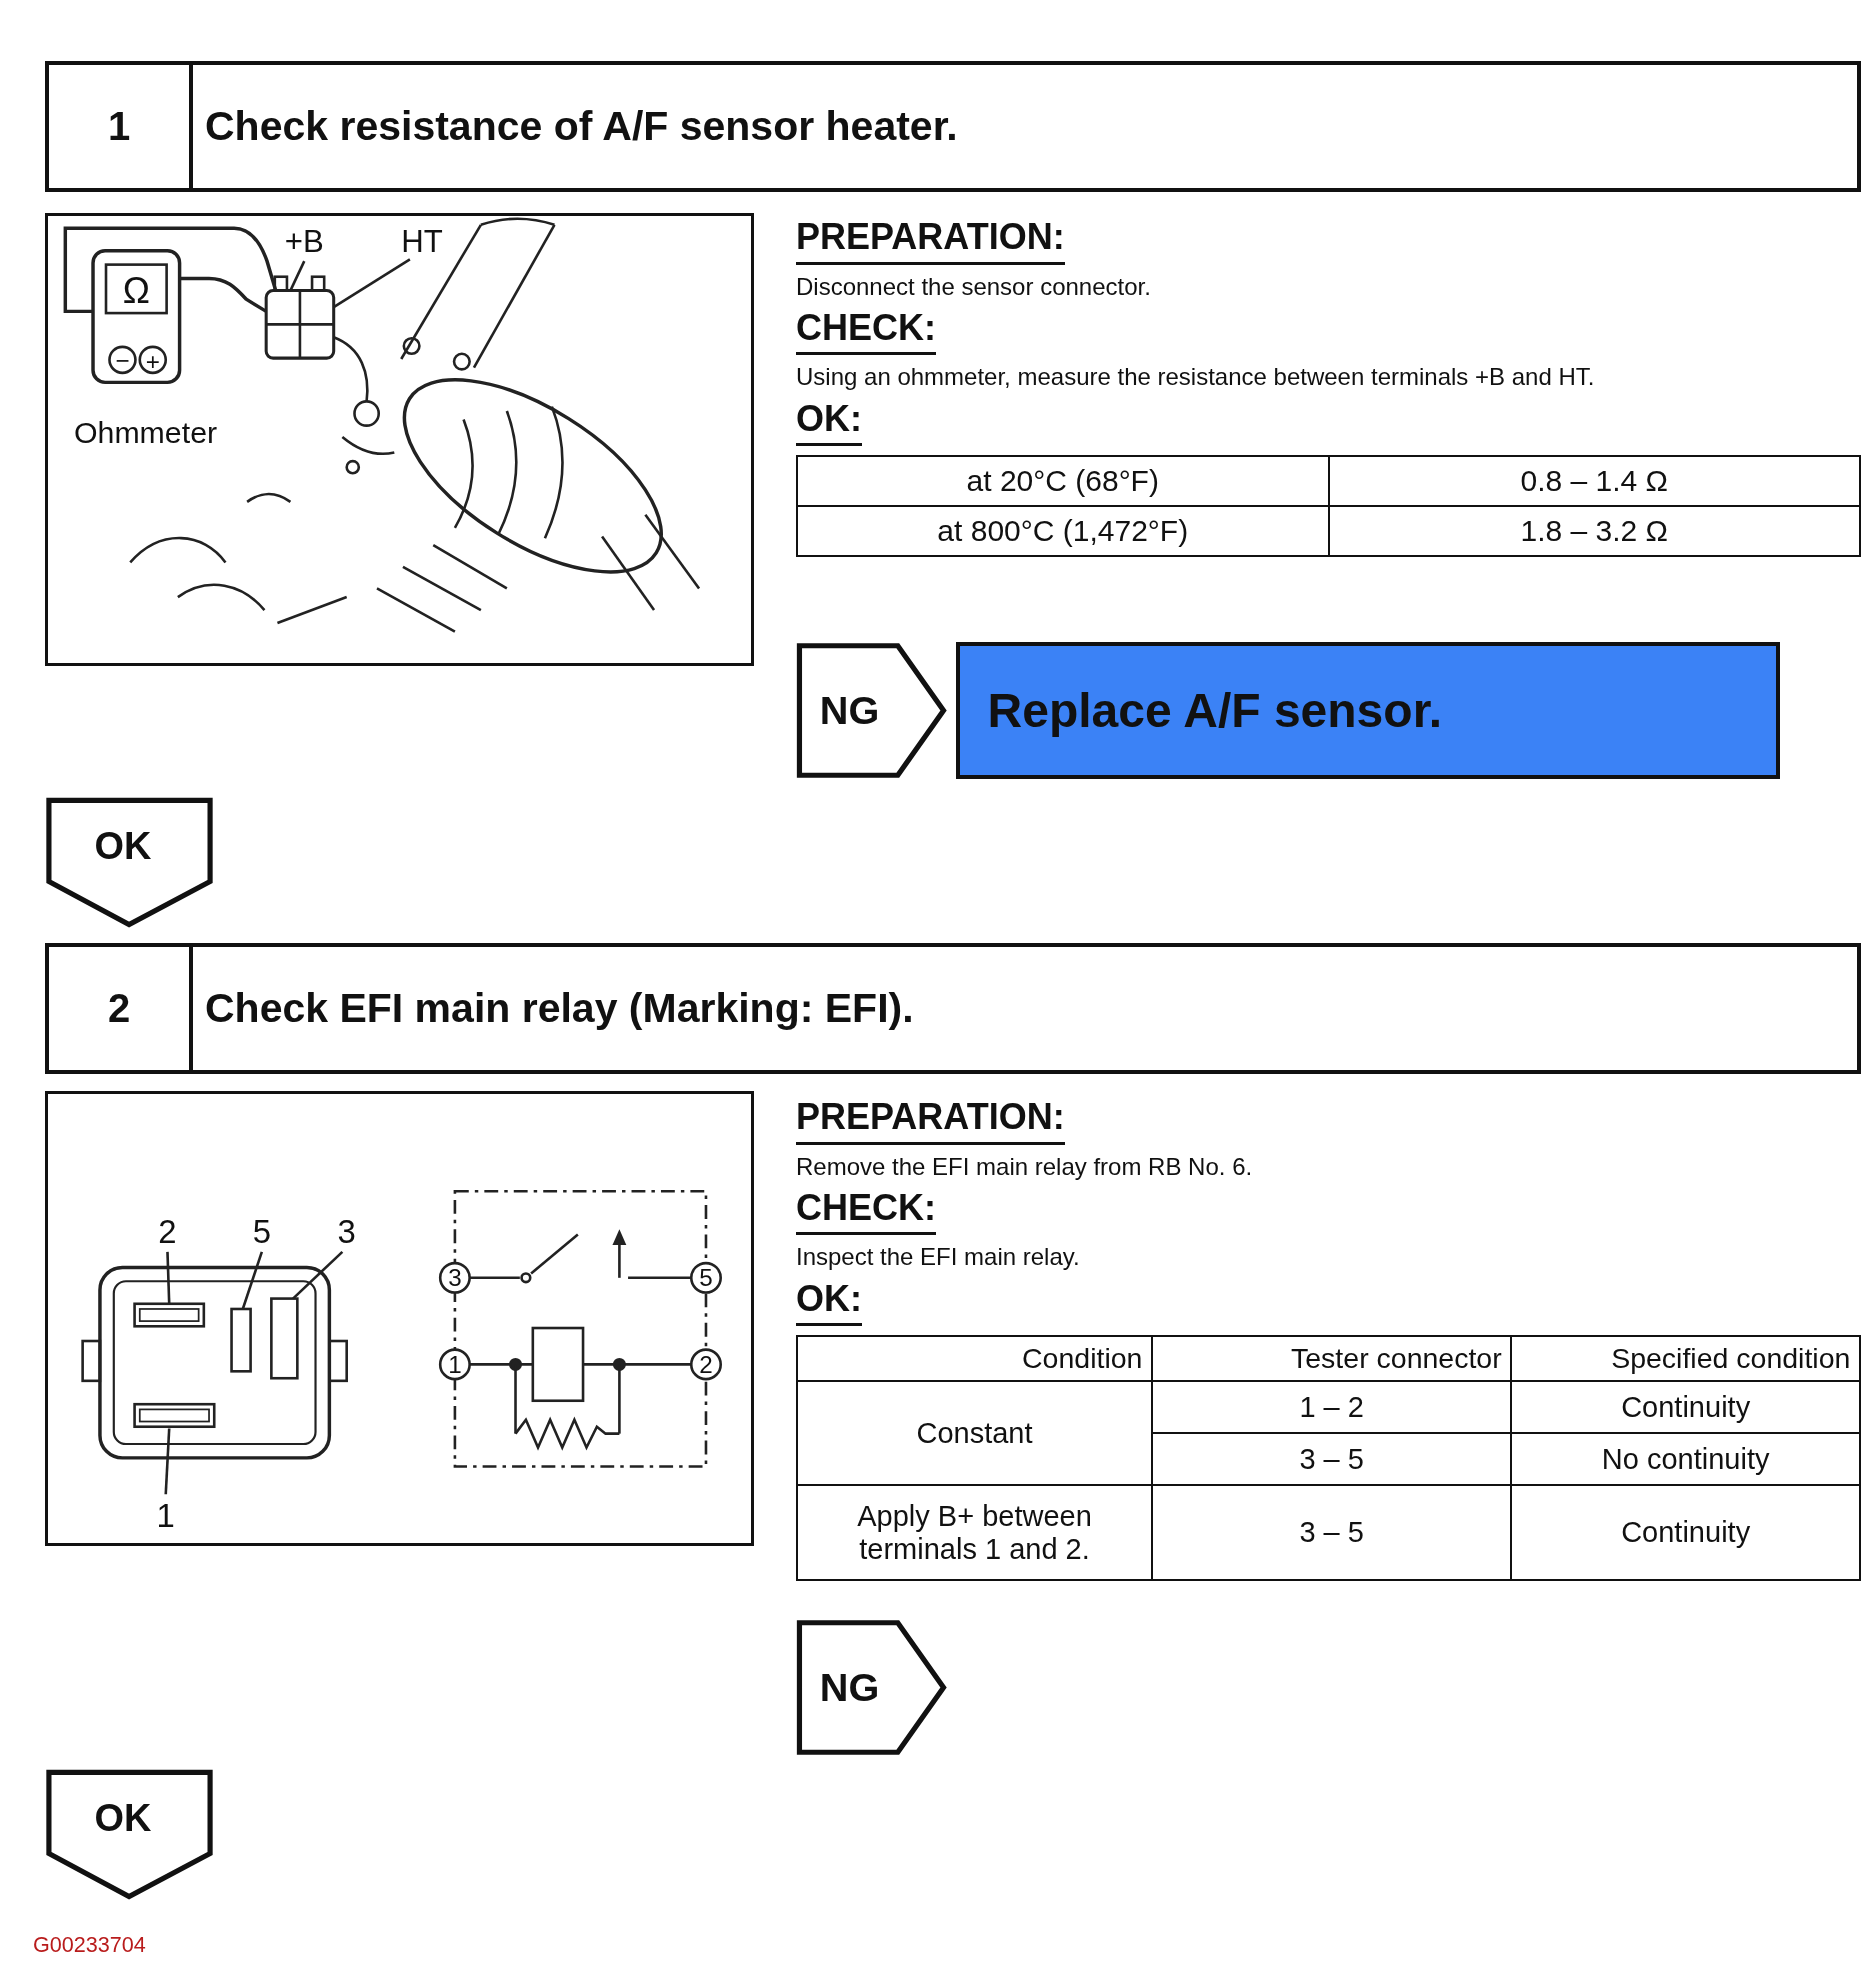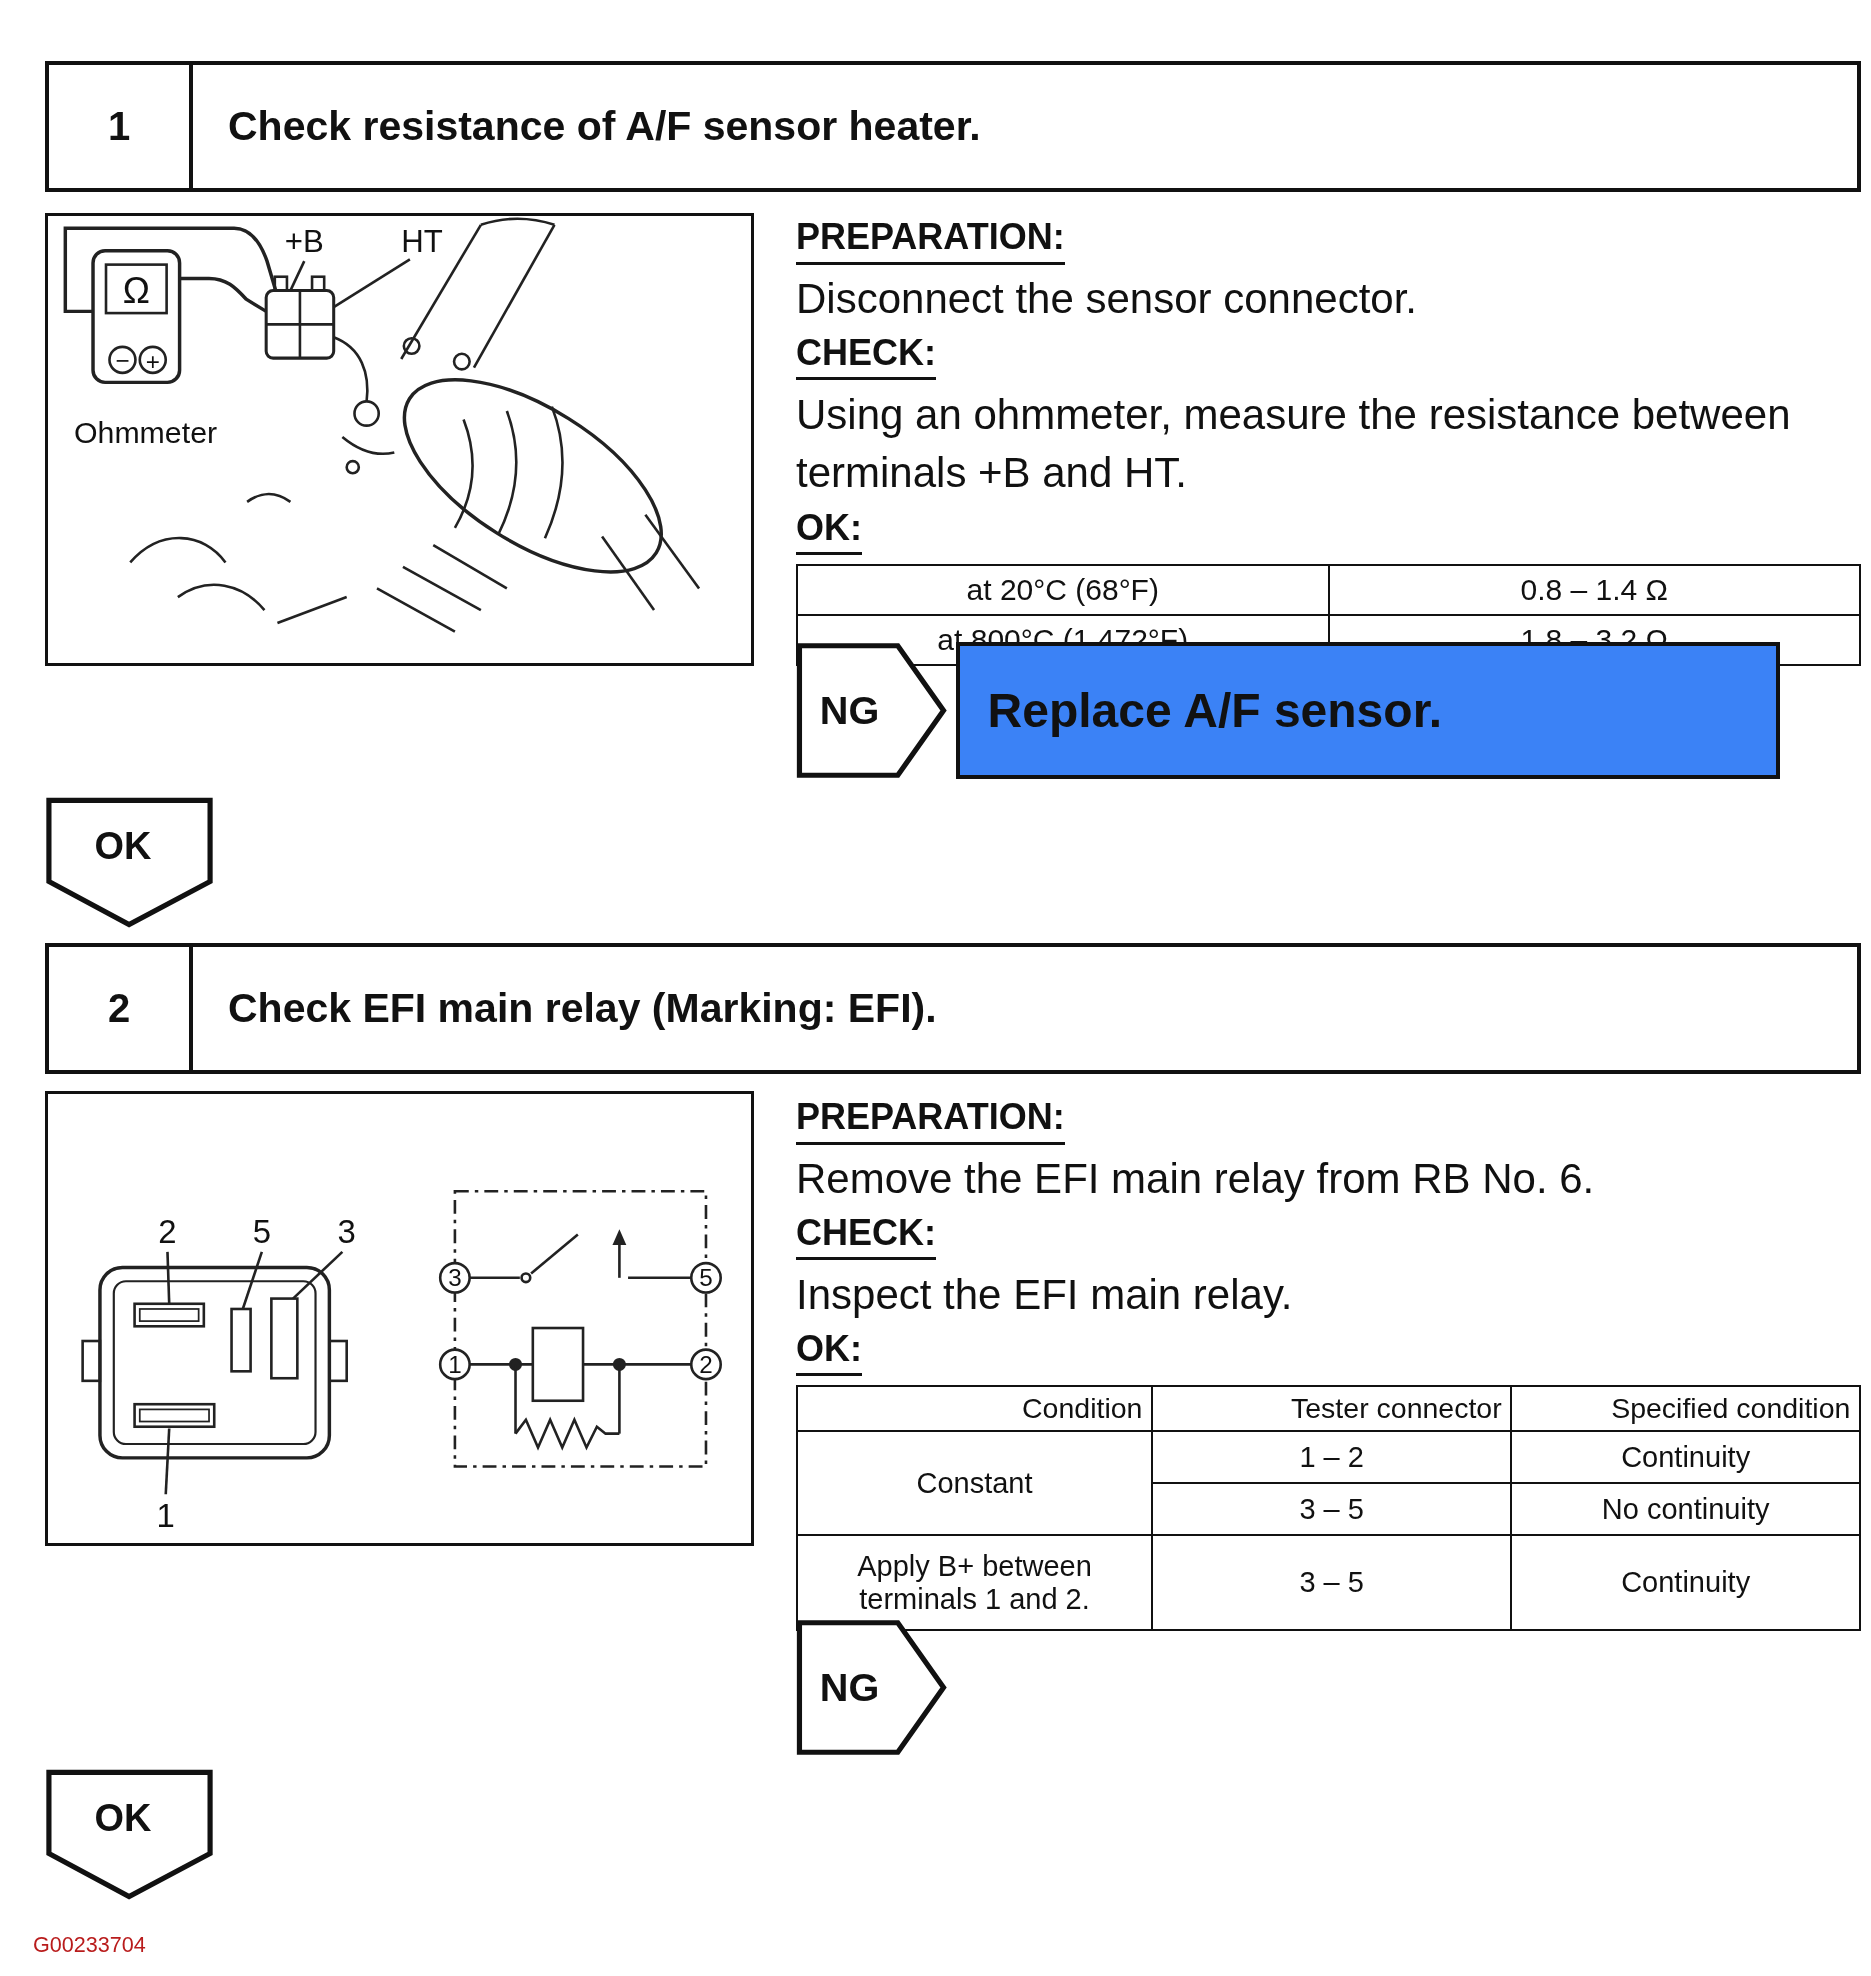--- a/index.html
+++ b/index.html
@@ -4,31 +4,31 @@
 <style>
   * { margin:0; padding:0; box-sizing:border-box; }
   html,body { background:#ffffff; }
   body { font-family:"Liberation Sans", sans-serif; color:#111; }
   .page { position:relative; width:1871px; height:1977px; background:#fff; overflow:hidden; }
   .abs { position:absolute; }
 
   
   .step-header { left:45px; width:1816px; height:131px; border:4.3px solid #111; display:flex; align-items:stretch; background:#fff; }
   .step-num { width:144px; border-right:4.3px solid #111; display:flex; align-items:center; justify-content:center; font-weight:bold; font-size:40px; }
-  .step-title { flex:1; display:flex; align-items:center; padding-left:35px; font-weight:bold; font-size:41px; }
+  .step-title { flex:1; display:flex; align-items:center; padding-left:12px; font-weight:bold; font-size:41px; }
 
   
   .illus { left:45px; width:709px; border:3.5px solid #111; background:#fff; }
   .illus svg { display:block; width:100%; height:100%; }
 
   
   .rightcol { left:796px; width:1065px; }
   .sec-head { font-size:36px; font-weight:bold; margin:0 0 5.2px 0; }
   .sec-head span { display:inline-block; border-bottom:3.5px solid #111; padding-bottom:3.5px; }
-  .body-text { font-size:42px; line-height:1.4; margin:0 0 3.5px 0; }
+  .body-text { font-size:24px; line-height:1.4; margin:0 0 3.5px 0; }
 
   
   .spec-table { width:100%; border-collapse:collapse; table-layout:fixed; margin-top:8.6px; background:#fff; }
   .spec-table td { border:2.6px solid #111; text-align:center; vertical-align:middle; }
   .t1 td { height:50px; font-size:30px; }
   .t2 td { font-size:29px; padding:5.2px 8.6px; }
   .t2 .t2-head td { height:45px; font-size:28.5px;text-align:right; }
   .t2 .row-mid td { height:52px; }
   .t2 .row-tall td { height:95px; }
 

